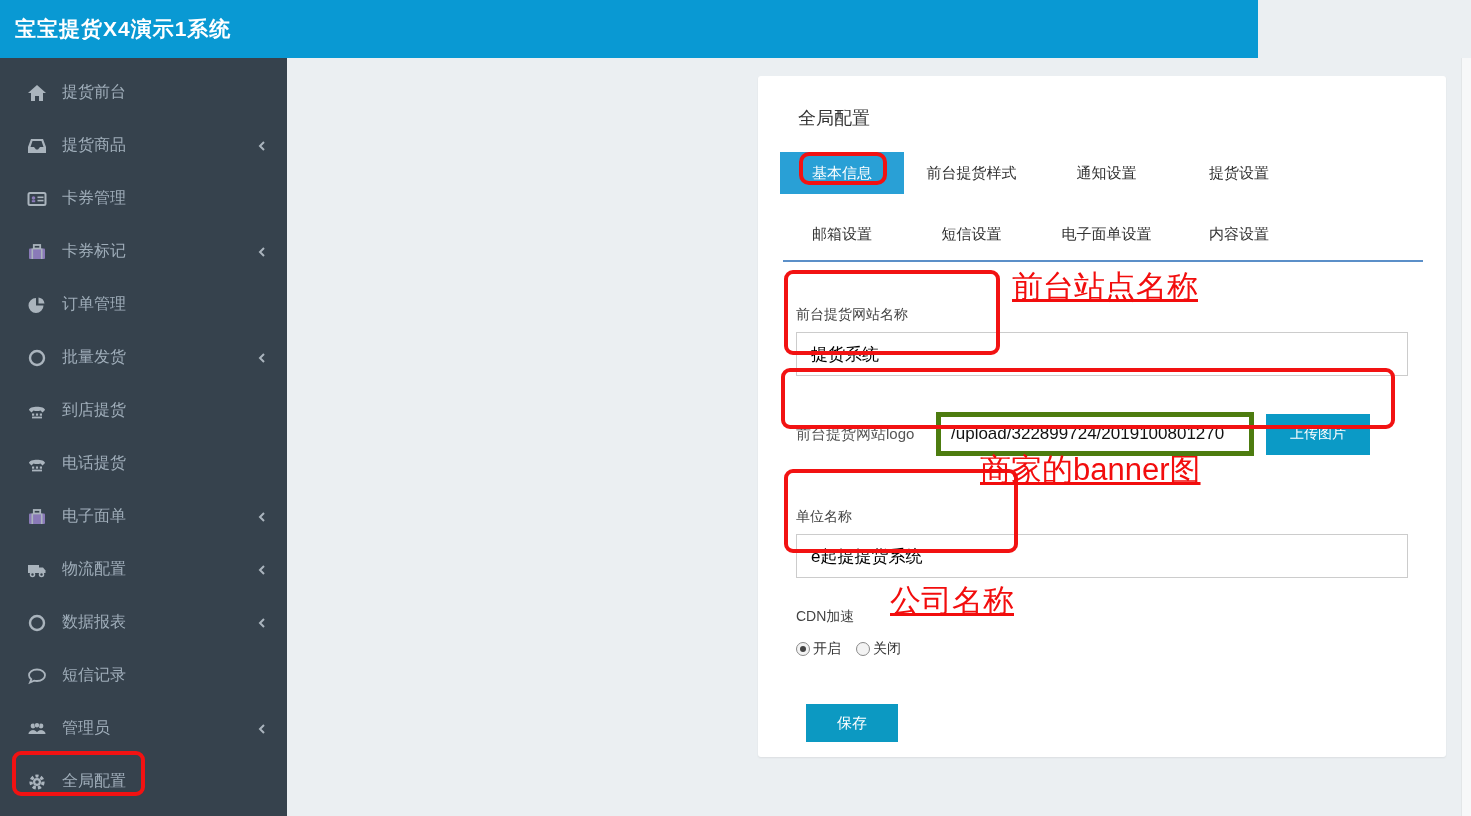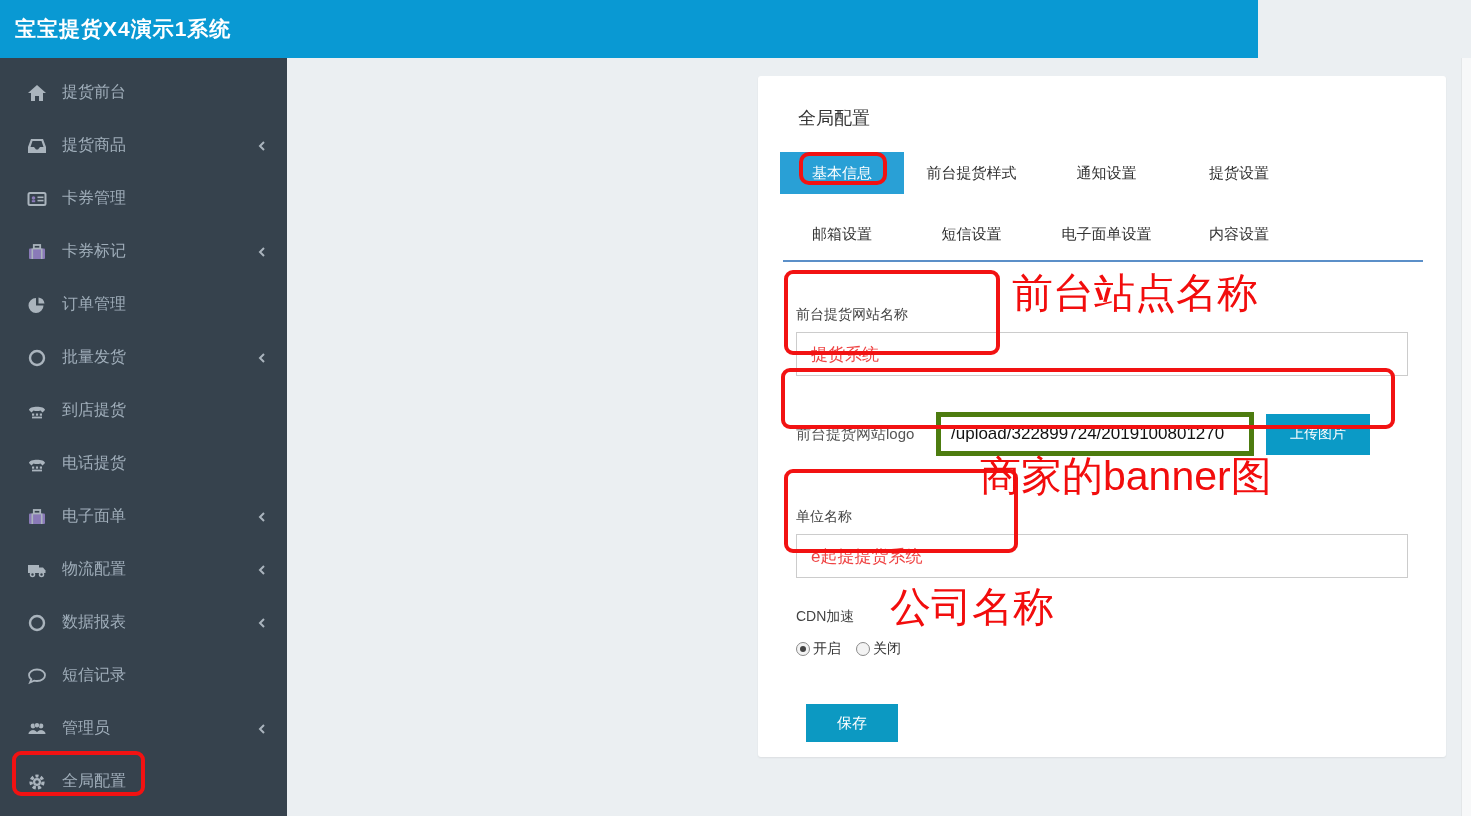--- a/index.html
+++ b/index.html
@@ -29,35 +29,35 @@
   .tab.t2 { width:135px; }
   .tab.t3 { width:135px; }
   .tab.t4 { width:130px; }
   .tab.active { background:#29a0d6; color:#fff; }
   .tabs-row.second .tab { height:36px; line-height:36px; }
   .tab-underline { margin:8px 23px 0 25px; border-top:2px solid #5b8fc8; }
 
   
   .form { padding:0 38px; }
   .f-label { margin-top:44px; font-size:14px; color:#444; }
-  .text-input { margin-top:8px; width:100%; height:44px; border:1px solid #ccc; font-size:17px; color:#ef4444; padding:0 14px; font-family:"Liberation Sans","DejaVu Sans",sans-serif; background:#fff; }
+  .text-input { margin-top:8px; width:100%; height:44px; border:1px solid #ccc; font-size:17px; color:#000000; padding:0 14px; font-family:"Liberation Sans","DejaVu Sans",sans-serif; background:#fff; }
   .logo-row { margin-top:36px; display:flex; align-items:center; }
   .logo-row .inline-label { font-size:15px; color:#555; width:140px; flex:0 0 140px; }
   .logo-row .logo-input { width:318px; height:44px; border:5px solid #4d7c0f; font-size:17px; color:#111; padding:10px 10px; font-family:"Liberation Sans","DejaVu Sans",sans-serif; }
   .upload-btn { margin-left:12px; width:104px; height:41px; background:#0b9ac6; color:#fff; border:none; font-size:14px; cursor:pointer; font-family:"Liberation Sans","DejaVu Sans",sans-serif; }
   .cdn-label { margin-top:30px; font-size:14px; color:#444; }
   .radio-row { margin-top:14px; display:flex; align-items:center; font-size:14px; color:#333;gap:9px; }
   .radio { width:14px; height:14px; border-radius:50%; border:1px solid #8a8a8a; background:#f3f3f3; display:inline-block; position:relative; margin-right:3px; }
   .radio.checked::after { content:""; position:absolute; left:3px; top:3px; width:6px; height:6px; border-radius:50%; background:#444; }
   .radio-opt { display:flex; align-items:center; margin-right:6px; cursor:pointer; }
   .save-btn { margin:46px 0 0 10px; width:92px; height:38px; background:#0c99c2; color:#fff; border:none; font-size:15px; cursor:pointer; font-family:"Liberation Sans","DejaVu Sans",sans-serif; }
 
   
   .ann-box { position:absolute; border:4px solid #f21212; border-radius:9px; pointer-events:none; }
-  .ann-text { position:absolute; color:#f20d0d; font-size:41px; white-space:nowrap; pointer-events:none; }
+  .ann-text { position:absolute; color:#f20d0d; font-size:31px; white-space:nowrap; pointer-events:none;text-decoration:underline; }
 </style>
 </head>
 <body>
 
 <div id="app">
 
   <div class="topbar">
     <div class="title">宝宝提货X4演示1系统</div>
   </div>
 

